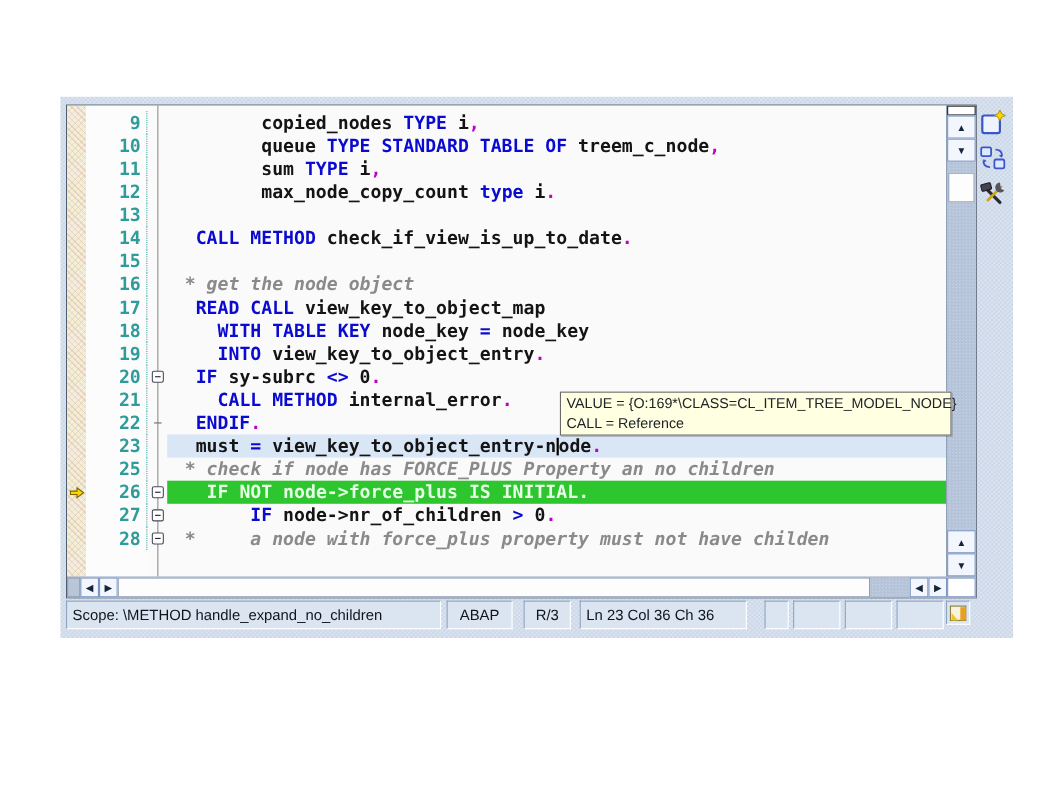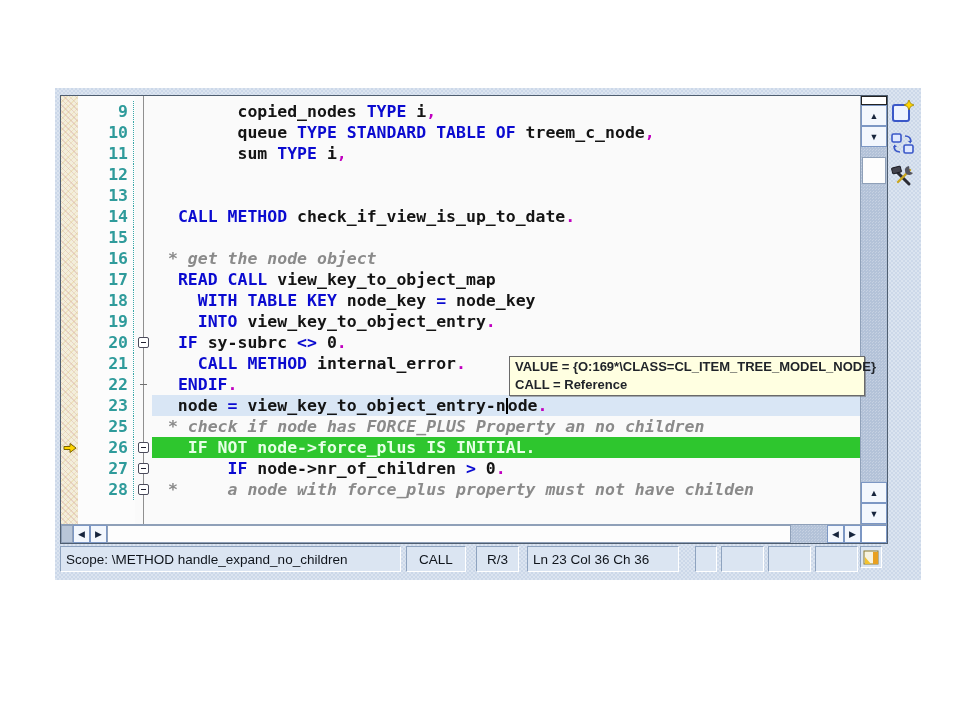--- a/index.html
+++ b/index.html
@@ -64,21 +64,21 @@
   .scell{background:#dbe5f2;border:1px solid;border-color:#8ea3bf #ffffff #ffffff #8ea3bf;box-sizing:border-box;
     font-size:13.5px;color:#10151c;display:flex;align-items:center;padding:12px 5px;white-space:nowrap;overflow:hidden;}
   .scell.center{justify-content:center;}
   .sgap{flex:none;}
   
   .side-icons{position:absolute;left:835px;top:11px;width:28px;display:flex;flex-direction:column;gap:6px;}
   .sicon{width:26px;height:26px;display:flex;align-items:center;justify-content:center;}
   
   .tooltip{position:absolute;left:509px;top:356px;width:356px;height:40px;background:#ffffe1;
     border:1px solid #6a6a6a;box-shadow:1px 1px 0 rgba(90,90,90,.45);box-sizing:border-box;
-    padding:1px 5px;z-index:20;font-weight:bold;}
+    padding:1px 5px;z-index:20;}
   .tooltip .tline{font-size:13px;line-height:18px;color:#20242a;white-space:nowrap;}
 </style>
 </head>
 <body>
 
 <div class="stage">
   <div class="panel">
 
     <div class="editor">
       <div class="content">
@@ -98,20 +98,21 @@
             <div class="lrow">
               <div class="c-margin"></div>
               <div class="c-num">11</div>
               <div class="c-fold"></div>
               <div class="c-code"><span class="seg-id">        sum </span><span class="seg-kw">TYPE </span><span class="seg-id">i</span><span class="seg-pu">,</span></div>
             </div>
             <div class="lrow">
               <div class="c-margin"></div>
               <div class="c-num">12</div>
               <div class="c-fold"></div>
+              <div class="c-code"><span class="seg-id">        max_node_copy_count </span><span class="seg-kw">type </span><span class="seg-id">i</span><span class="seg-pu">.</span></div>
             </div>
             <div class="lrow">
               <div class="c-margin"></div>
               <div class="c-num">13</div>
               <div class="c-fold"></div>
               <div class="c-code"></div>
             </div>
             <div class="lrow">
               <div class="c-margin"></div>
               <div class="c-num">14</div>
@@ -167,21 +168,21 @@
               <div class="c-num">22</div>
               <div class="c-fold">
                 <span class="foldtick"></span>
               </div>
               <div class="c-code"><span class="seg-id">  </span><span class="seg-kw">ENDIF</span><span class="seg-pu">.</span></div>
             </div>
             <div class="lrow">
               <div class="c-margin"></div>
               <div class="c-num">23</div>
               <div class="c-fold"></div>
-              <div class="c-code hl-cur"><span class="seg-id">  node </span><span class="seg-op">=</span><span class="seg-id"> view_key_to_object_entry-n</span><span class="caret"></span><span class="seg-id">ode</span><span class="seg-pu">.</span></div>
+              <div class="c-code hl-cur"><span class="seg-id">  must </span><span class="seg-op">=</span><span class="seg-id"> view_key_to_object_entry-n</span><span class="caret"></span><span class="seg-id">ode</span><span class="seg-pu">.</span></div>
             </div>
             <div class="lrow">
               <div class="c-margin"></div>
               <div class="c-num">25</div>
               <div class="c-fold"></div>
               <div class="c-code"><span class="seg-cm"> * check if node has FORCE_PLUS Property an no children</span></div>
             </div>
             <div class="lrow">
               <div class="c-margin">
                 <svg width="14" height="12" viewBox="0 0 14 12">
@@ -251,21 +252,21 @@
         <div class="hcorner"></div>
       </div>
     </div>
 
     <div class="statusbar">
       <div class="scell" style="width:341px;">
           <span>Scope: \METHOD handle_expand_no_children</span>
         </div>
       <div class="sgap" style="width:5px;"></div>
       <div class="scell center" style="width:60px;">
-          <span>CALL</span>
+          <span>ABAP</span>
         </div>
       <div class="sgap" style="width:10px;"></div>
       <div class="scell center" style="width:43px;justify-content:center;">
           <span>R/3</span>
         </div>
       <div class="sgap" style="width:8px;"></div>
       <div class="scell" style="width:152px;">
           <span>Ln 23 Col 36 Ch 36</span>
         </div>
       <div class="sgap" style="width:16px;"></div>

